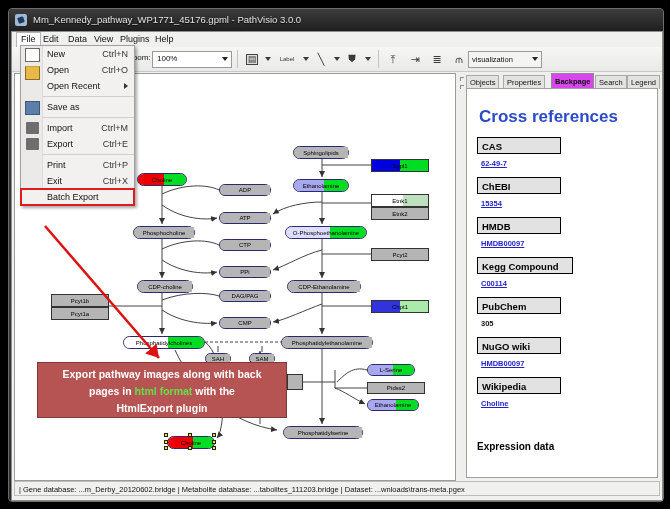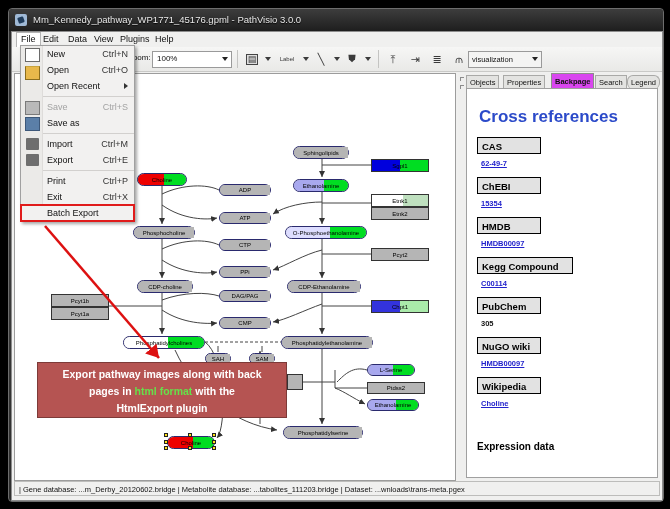--- a/index.html
+++ b/index.html
@@ -90,21 +90,21 @@
     background:#fff;border:1px solid #a0a0a0;overflow:hidden;}
   #sbgrip{position:absolute;left:0;top:0;width:7px;height:403px;
     background:#efefee;}
   #sbgrip:before{content:"";position:absolute;left:2px;top:4px;
     width:3px;height:3px;border-top:1px solid #8c8c8c;border-left:1px solid #8c8c8c;}
   #sbgrip:after{content:"";position:absolute;left:2px;top:12px;
     width:3px;height:3px;border-top:1px solid #8c8c8c;border-left:1px solid #8c8c8c;}
 
   .xref-title{position:absolute;left:12px;top:18px;font-size:17px;
     font-weight:bold;color:#2b4ac9;}
-  .xref-hdr{position:absolute;left:10px;width:64px;height:17px;
+  .xref-hdr{position:absolute;left:10px;width:84px;height:17px;
     background:#e2e2e2;border:1px solid #000;
     font-size:9.5px;font-weight:bold;color:#000;line-height:17px;padding-left:4px;
     box-sizing:border-box;}
   .xref-hdr.wide{width:96px;}
   .xref-val{position:absolute;left:14px;font-size:7.5px;
     color:#2222cc;text-decoration:underline;font-weight:bold;}
   .xref-val.plain{color:#111;text-decoration:none;}
   .expr-title{position:absolute;left:10px;top:352px;font-size:10px;
     font-weight:bold;color:#000;}
 
@@ -487,21 +487,21 @@
       </div>
     </div>
 
     <div id="sidebar">
       <div id="sbgrip"></div>
       <div id="sbtabs">
         <div class="sbtab" style="left:0px;">Objects</div>
         <div class="sbtab" style="left:37px;">Properties</div>
         <div class="sbtab sel" style="left:85px;">Backpage</div>
         <div class="sbtab" style="left:129px;">Search</div>
-        <div class="sbtab" style="left:161px;border-radius:6px;">Legend</div>
+        <div class="sbtab" style="left:161px;">Legend</div>
       </div>
 
       <div id="sbbody">
         <div class="xref-title">Cross references</div>
 
         <div class="xref-hdr" style="top:48px;">CAS</div>
         <div class="xref-val" style="top:70px;">62-49-7</div>
 
         <div class="xref-hdr" style="top:88px;">ChEBI</div>
         <div class="xref-val" style="top:110px;">15354</div>
@@ -540,25 +540,20 @@
             <div class="fm-row">
               <span class="gi gi-open"></span>
               <span class="lbl">Open</span>
               <span class="acc">Ctrl+O</span>
             </div>
             <div class="fm-row">
               <span class="lbl">Open Recent</span>
               <span class="sub"></span>
             </div>
             <div class="fm-sep"></div>
-            <div class="fm-row dis">
-              <span class="gi gi-save"></span>
-              <span class="lbl">Save</span>
-              <span class="acc">Ctrl+S</span>
-            </div>
             <div class="fm-row">
               <span class="gi gi-saveas"></span>
               <span class="lbl">Save as</span>
             </div>
             <div class="fm-sep"></div>
             <div class="fm-row">
               <span class="gi gi-imp"></span>
               <span class="lbl">Import</span>
               <span class="acc">Ctrl+M</span>
             </div>

